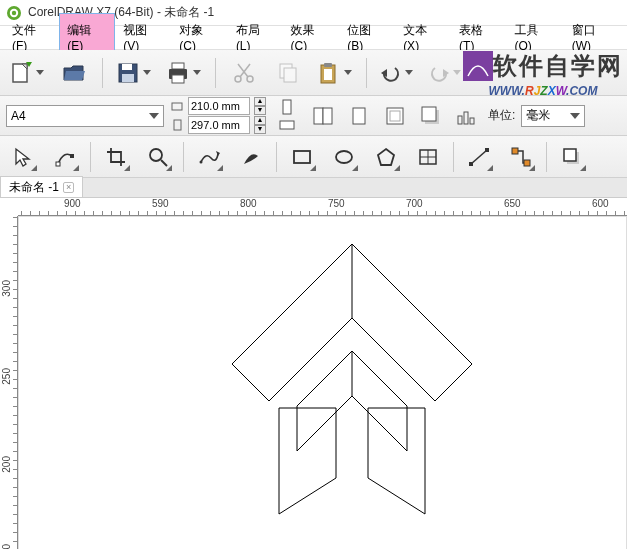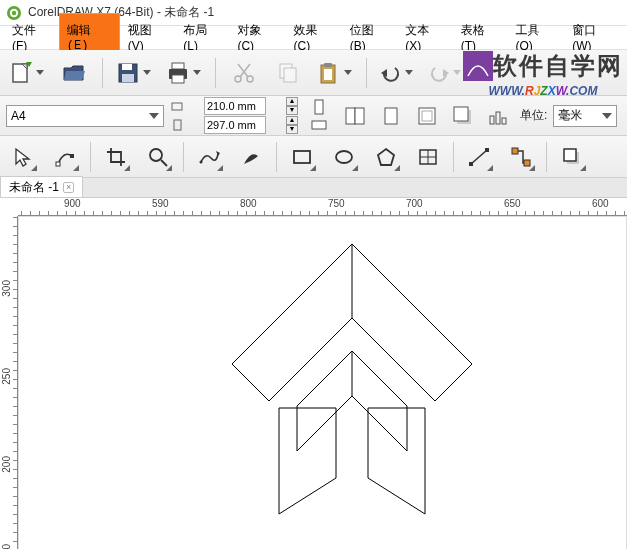--- a/index.html
+++ b/index.html
@@ -2,31 +2,31 @@
 <html><head>
 <meta charset="utf-8">
 <style>
 * { margin: 0; padding: 0; box-sizing: border-box; font-family: "Microsoft YaHei", SimSun, sans-serif; font-size: 12px; }
 body { width: 627px; height: 549px; overflow: hidden; background: #fff; }
 .titlebar { height: 26px; background: #fff; border-bottom: 1px solid #e0e0e0; display: flex; align-items: center; padding: 0 6px; }
 .titlebar .icon { width: 16px; height: 16px; margin-right: 6px; }
 .titlebar .title { color: #333; }
 .menubar { height: 24px; display: flex; align-items: center; padding: 0 4px; border-bottom: 1px solid #e0e0e0; background: #fff; }
 .menubar .item { padding: 3px 8px; cursor: default; }
-.menubar .item.sel { background: #f97316; border: 1px solid #7eb4ea; padding: 8px 7px; font-family: Liberation Mono, monospace; }
+.menubar .item.sel { background: #f9a8d4; border: 1px solid #7eb4ea; padding: 8px 7px; }
 .toolbar { height: 46px; background: linear-gradient(#f7f7f7,#ececec); border-bottom: 1px solid #d0d0d0; display: flex; align-items: center; padding: 0 8px; gap: 12px; position: relative; }
 .toolbar .btn { display: inline-flex; align-items: center; justify-content: center; width: 32px; height: 32px; }
 .toolbar .sep { width: 1px; height: 30px; background: #c8c8c8; }
 .drop { display:inline-flex; align-items:center; }
 .drop .caret { width: 12px; display:flex; justify-content:center; }
 .propbar { height: 40px; background: linear-gradient(#f7f7f7,#ececec); border-bottom: 1px solid #d0d0d0; display:flex; align-items:center; padding: 0 6px; gap:6px; position: relative; }
 .combo { height: 22px; border:1px solid #999; background:#fff; display:flex; align-items:center; padding: 0 4px; }
 .combo .caret { margin-left:auto; }
 .dimgrp { display:flex; flex-direction:column; gap:1px; }
-.dimrow { display:flex; align-items:center; gap:20px; }
+.dimrow { display:flex; align-items:center; gap:4px; }
 .dimrow input { width: 62px; height: 18px; border:1px solid #aaa; font-size:11px; padding:0 2px; }
 .spin { width:12px; display:flex; flex-direction:column; }
 .spin div { height:9px; border:1px solid #999; background:#eee; font-size:7px; line-height:6px; text-align:center; }
 .iconbtn { width:30px; height:30px; display:flex; align-items:center; justify-content:center; border:1px solid transparent; }
 .toolbox { height: 42px; background: linear-gradient(#f7f7f7,#ececec); border-bottom: 1px solid #d0d0d0; display:flex; align-items:center; padding:0 6px; gap:8px; }
 .toolbox .tool { width:34px; height:34px; display:flex; align-items:center; justify-content:center; border:1px solid transparent; position:relative; }
 .toolbox .tool.split::after { content:''; position:absolute; right:2px; bottom:2px; border:3px solid transparent; border-right-color:#666; border-bottom-color:#666; }
 .toolbox .vsep { width:1px; height:30px; background:#c8c8c8; }
 .tabstrip { height:20px; background:#e8e8e8; border-bottom:1px solid #ccc; display:flex; align-items:flex-end; }
 .tab { height:20px; background:#fff; border:1px solid #ccc; border-bottom:none; padding:10px 8px; font-size:11px; display:flex; align-items:center; gap:4px; }
@@ -60,22 +60,22 @@
         <circle cx="8" cy="8" r="2.2" fill="#5ea82f"></circle>
       </svg>
   </span>
   <span class="title">CorelDRAW X7 (64-Bit) - 未命名 -1</span>
 </div>
 
 <div class="menubar">
   <span class="item">文件(F)</span>
   <span class="item sel">编辑(E)</span>
   <span class="item">视图(V)</span>
+  <span class="item">对象(C)</span>
   <span class="item">布局(L)</span>
-  <span class="item">对象(C)</span>
   <span class="item">效果(C)</span>
   <span class="item">位图(B)</span>
   <span class="item">文本(X)</span>
   <span class="item">表格(T)</span>
   <span class="item">工具(O)</span>
   <span class="item">窗口(W)</span>
 </div>
 
 <div class="toolbar">
   <span class="drop">

